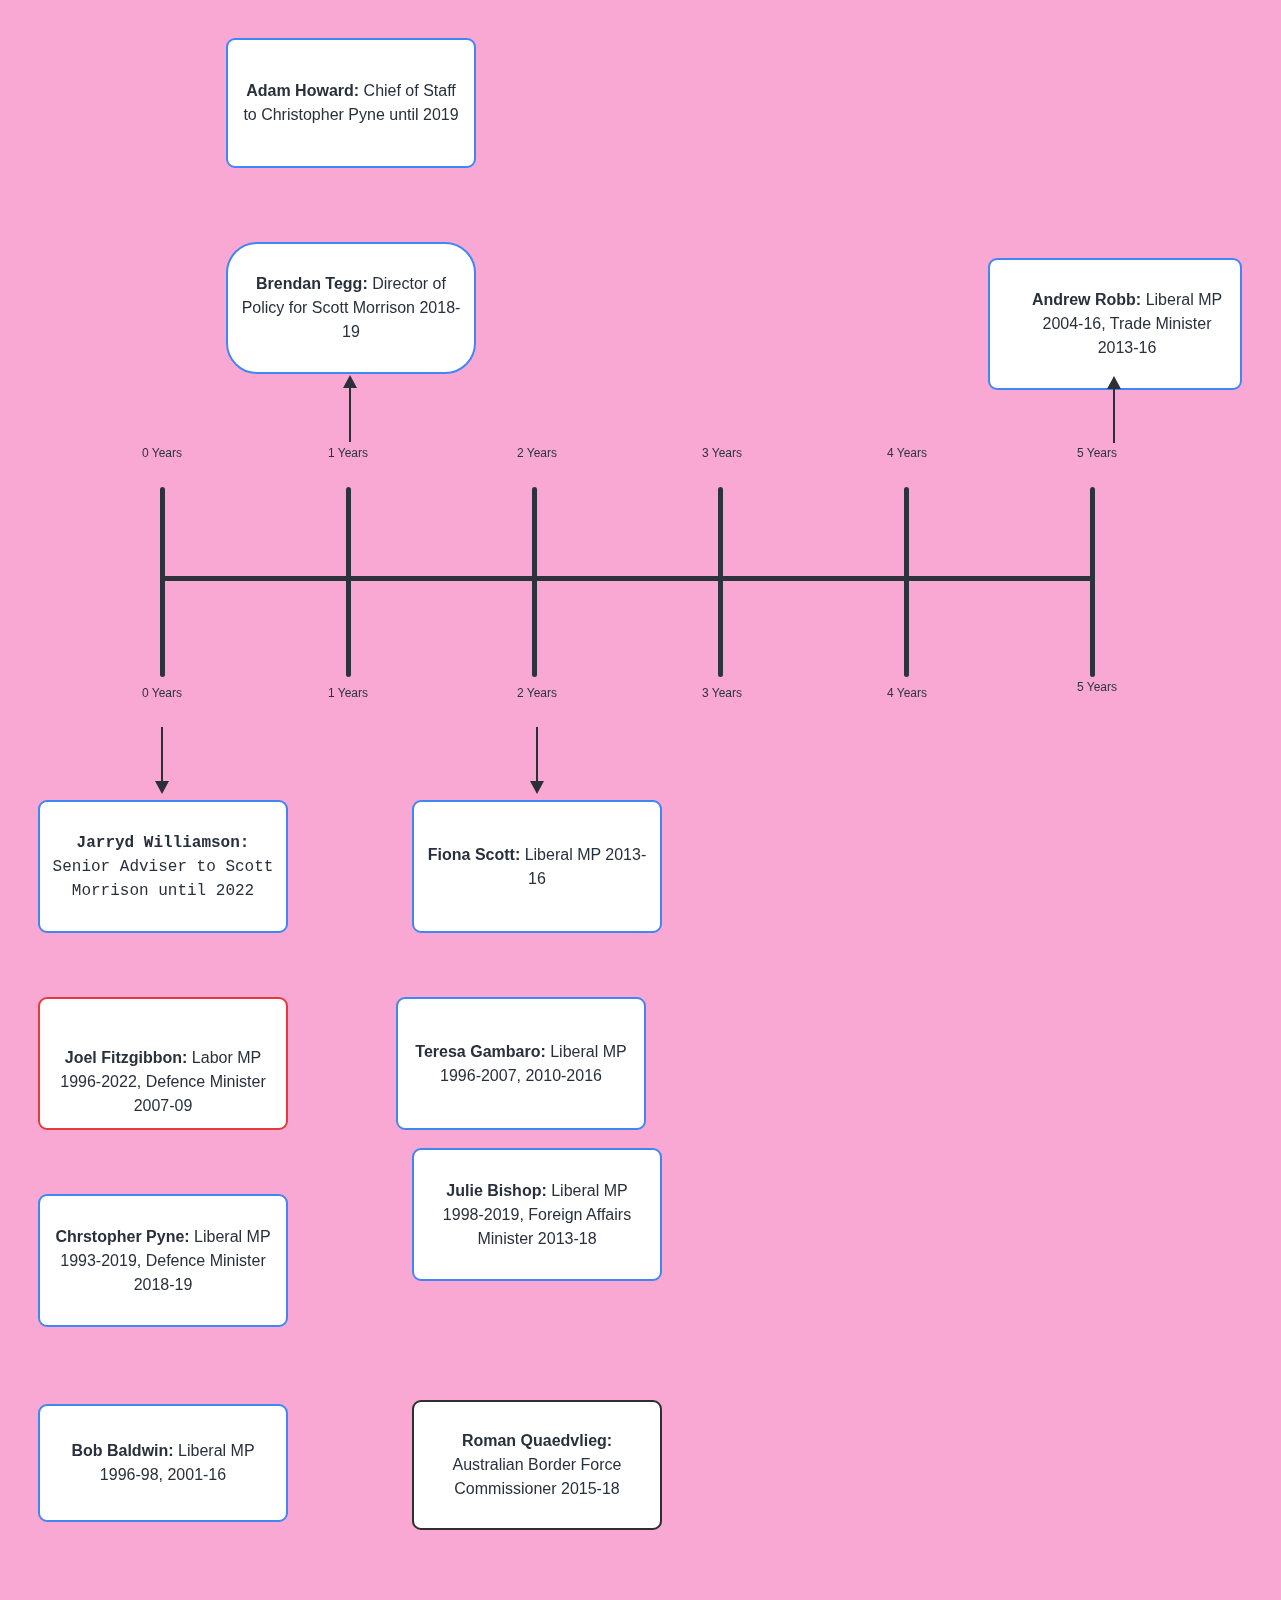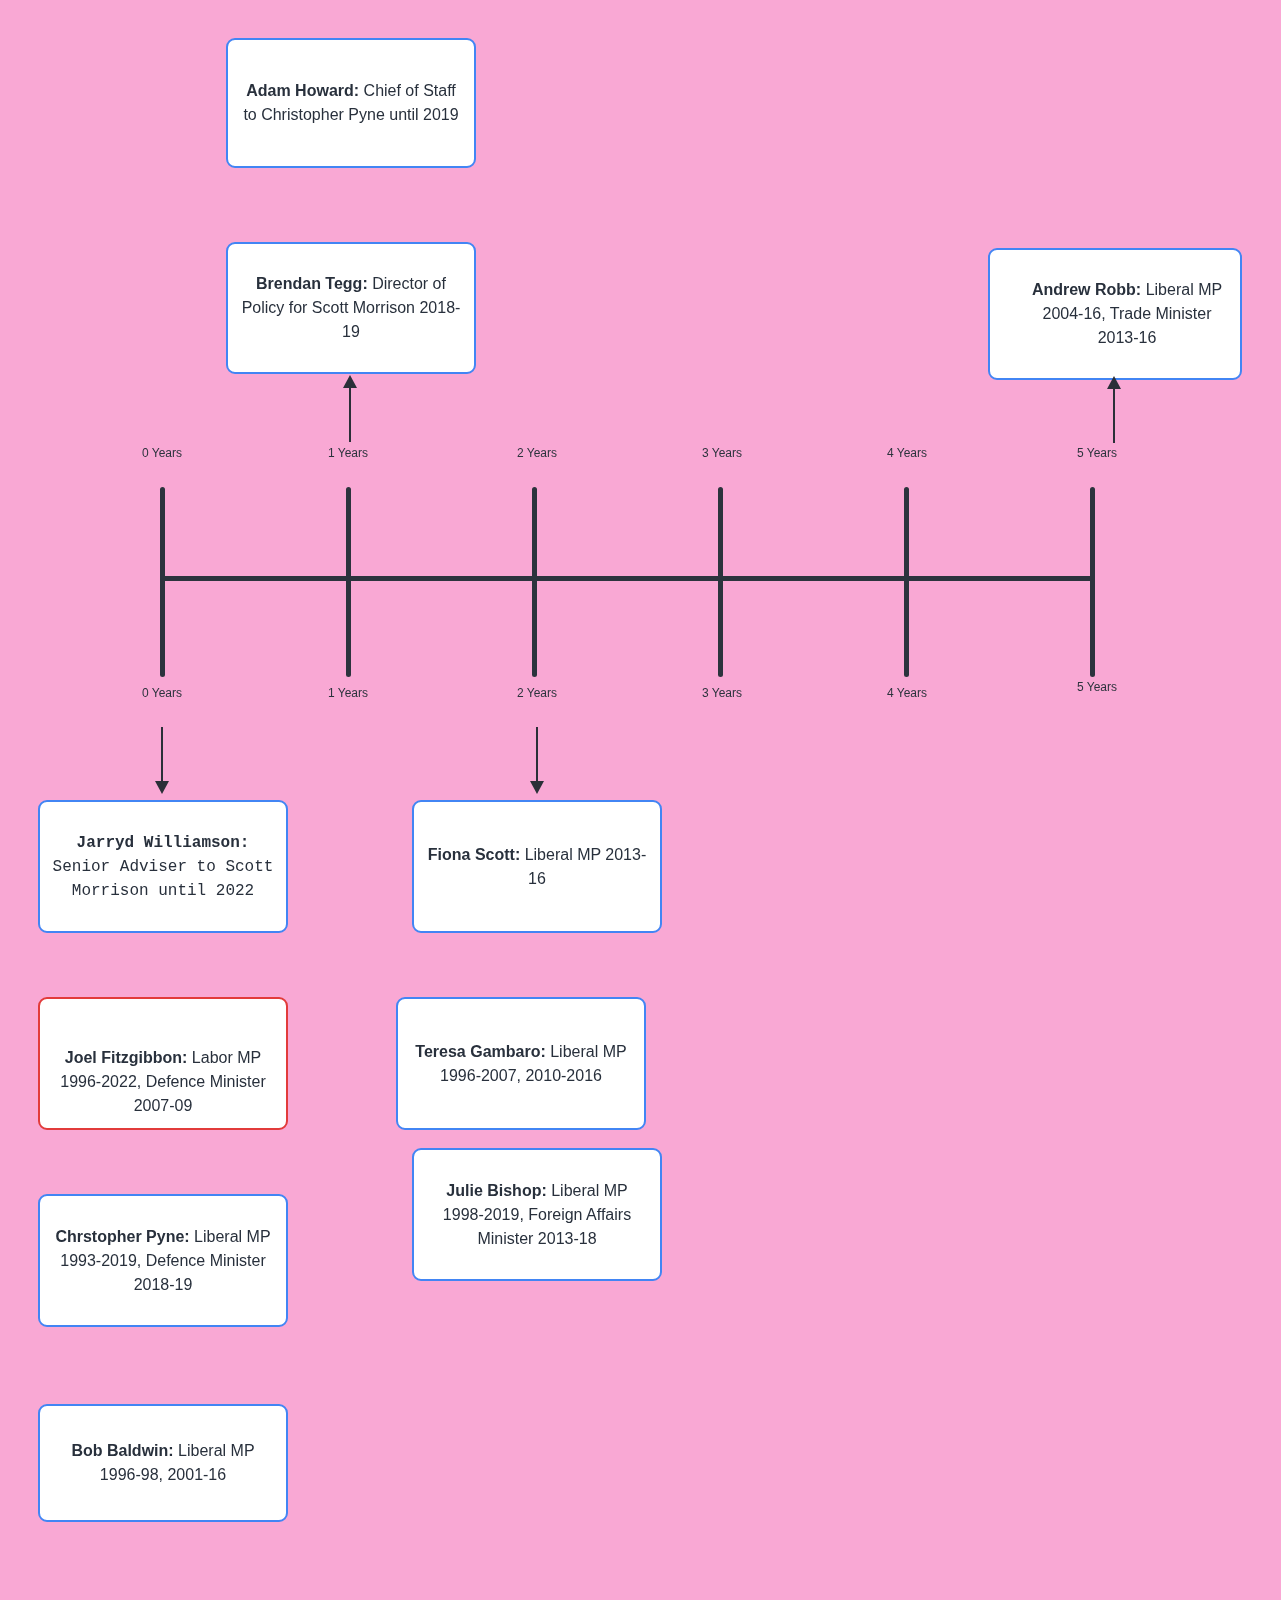--- a/index.html
+++ b/index.html
@@ -64,25 +64,25 @@
 </style>
 </head>
 <body>
 
 <div id="canvas">
 
   <div class="node b-blue" style="left:226px; top:38px; width:250px; height:130px;">
     <div><b>Adam Howard:</b><span> Chief of Staff to Christopher Pyne until 2019</span></div>
   </div>
 
-  <div class="node b-blue" style="left:226px; top:242px; width:250px; height:132px;">
+  <div class="node b-blue" style="left:226px; top:242px; width:250px; height:132px;border-radius:31px;">
     <div><b>Brendan Tegg:</b><span> Director of Policy for Scott Morrison 2018-19</span></div>
   </div>
 
-  <div class="node b-blue" style="left:988px; top:248px; width:254px; height:132px;padding-left:36px;">
+  <div class="node b-blue" style="left:988px; top:258px; width:254px; height:132px;padding-left:36px;">
     <div><b>Andrew Robb:</b><span> Liberal MP 2004-16, Trade Minister 2013-16</span></div>
   </div>
 
   <div class="arrow" style="left:343px; top:375px;">
     <div class="head-up"></div>
     <div class="stem"></div>
   </div>
   <div class="arrow" style="left:1107px; top:376px;">
     <div class="head-up"></div>
     <div class="stem"></div>
@@ -140,14 +140,17 @@
   </div>
 
   <div class="node b-blue" style="left:396px; top:997px; width:250px; height:133px;">
     <div><b>Teresa Gambaro:</b><span> Liberal MP 1996-2007, 2010-2016</span></div>
   </div>
 
   <div class="node b-blue" style="left:412px; top:1148px; width:250px; height:133px;">
     <div><b>Julie Bishop:</b><span> Liberal MP 1998-2019, Foreign Affairs Minister 2013-18</span></div>
   </div>
 
+  <div class="node b-black" style="left:412px; top:1400px; width:250px; height:130px;">
+    <div><b>Roman Quaedvlieg:</b><span> Australian Border Force Commissioner 2015-18</span></div>
+  </div>
 
 </div>
 
 </body></html>

